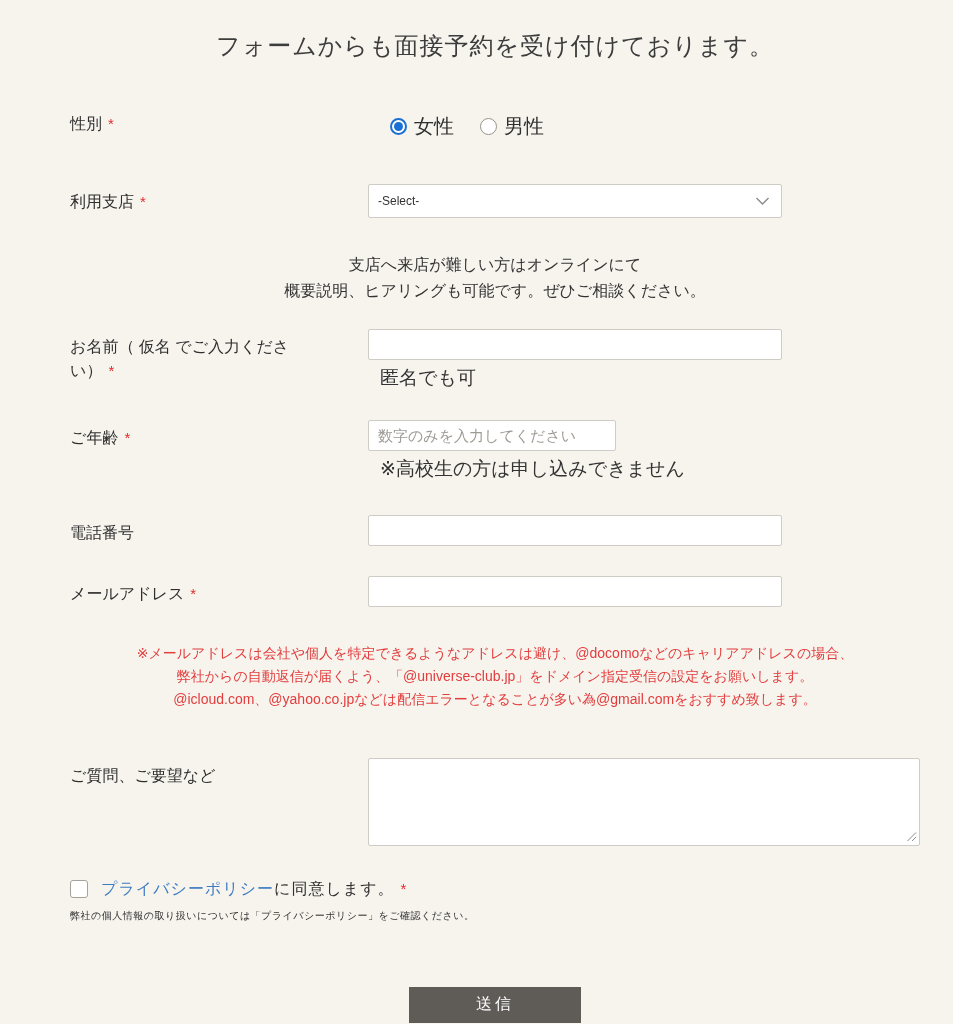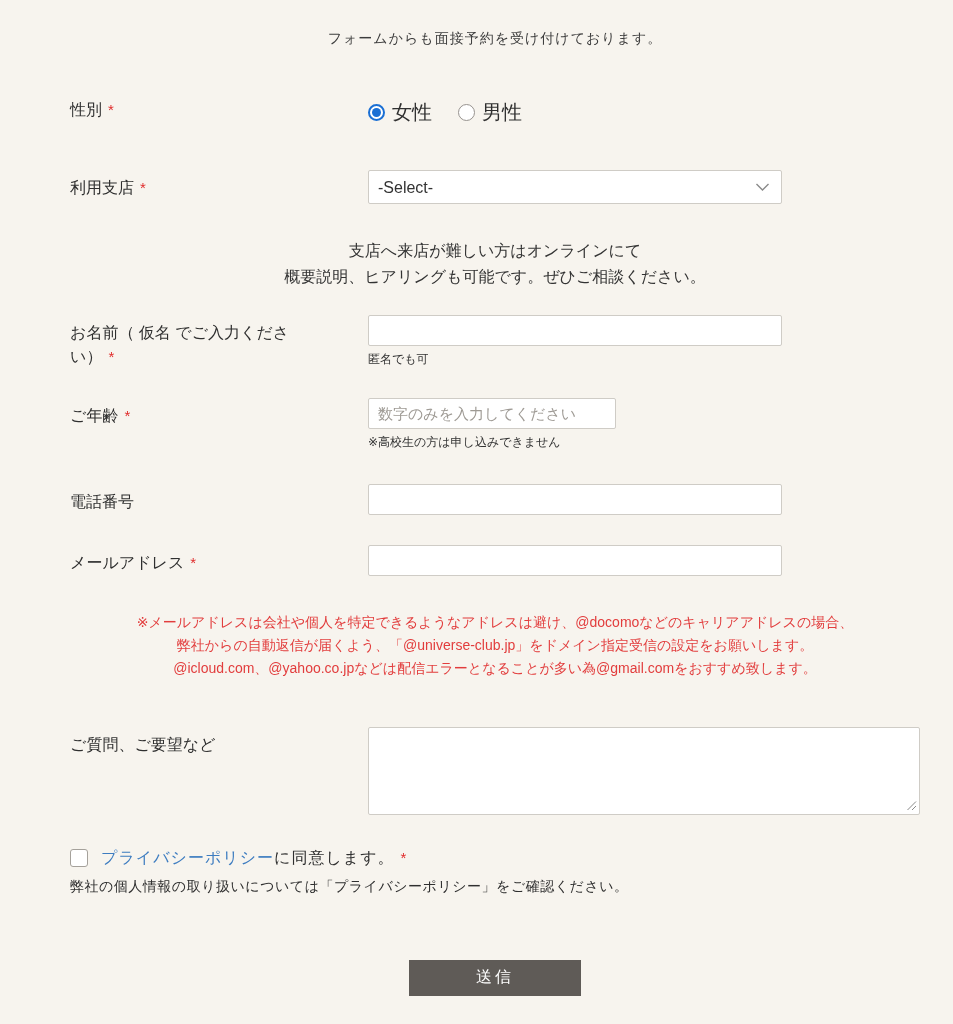--- a/index.html
+++ b/index.html
@@ -16,21 +16,21 @@
     overflow: hidden;
   }
   .content {
     margin-left: 70px;
     width: 850px;
   }
   .form-title {
     margin: 0;
     padding-top: 30px;
     text-align: center;
-    font-size: 14px;
+    font-size: 24px;
     font-weight: 400;
     letter-spacing: 1px;
     color: #3c3c3c;
   }
   .form-row {
     display: flex;
     align-items: flex-start;
   }
   .label-col {
     width: 298px;
@@ -42,21 +42,21 @@
     color: #2f2f2f;
   }
   .required {
     color: #e02b2b;
     margin-left: 6px;
     font-size: 15px;
   }
   .control-col { flex: 1; }
 
   
-  .row-gender { margin-top: 50px; }
+  .row-gender { margin-top: 50px; gap: 22px; }
   .row-gender .label-col { padding-top: 0; }
   .radio-group { display: flex; align-items: center; gap: 26px; padding-top: 1px; }
   .radio-option { display: flex; align-items: center; gap: 7px; cursor: pointer; }
   .radio {
     width: 17px; height: 17px;
     border-radius: 50%;
     border: 1px solid #97938f;
     background: #fff;
     position: relative;
     display: inline-block;
@@ -73,21 +73,21 @@
 
   
   .row-branch { margin-top: 44px; }
   .select-wrap { position: relative; width: 414px; }
   .branch-select {
     width: 100%;
     height: 34px;
     border: 1px solid #cfccc6;
     border-radius: 2px;
     background: #fff;
-    font-size: 16px;
+    font-size: 12px;
     color: #333;
     padding: 0 30px 0 9px;
     appearance: none;
     -webkit-appearance: none;
     -moz-appearance: none;
     font-family: inherit;
   }
   .chevron {
     position: absolute;
     right: 12px; top: 50%;
@@ -114,22 +114,23 @@
     background: #fff;
     padding: 0 9px;
     font-size: 15px;
     color: #333;
     font-family: inherit;
   }
   .text-input::placeholder { color: #9e9a94; opacity: 1; }
   .age-input { width: 248px; }
   .field-note {
     margin-top: 5px;
-    font-size: 12px;
-    color: #333;
+    font-size: 19px;
+    color: #333;
+    margin-left: 12px;
   }
 
   .row-name  { margin-top: 25px; }
   .row-age   { margin-top: 29px; }
   .row-phone { margin-top: 33px; }
   .row-email { margin-top: 30px; }
 
   
   .red-note {
     margin-top: 35px;
@@ -179,21 +180,21 @@
     cursor: pointer;
   }
   .privacy-link {
     color: #3d7cc0;
     text-decoration: none;
     letter-spacing: 1px;
   }
   .privacy-suffix { color: #2f2f2f; letter-spacing: 1px; }
   .privacy-note {
     margin-top: 9px;
-    font-size: 14px;
+    font-size: 10px;
     color: #2f2f2f;
     letter-spacing: 0.5px;
   }
 
   
   .submit-button {
     display: block;
     margin: 64px auto 22px auto;
     width: 172px;
     height: 36px;

